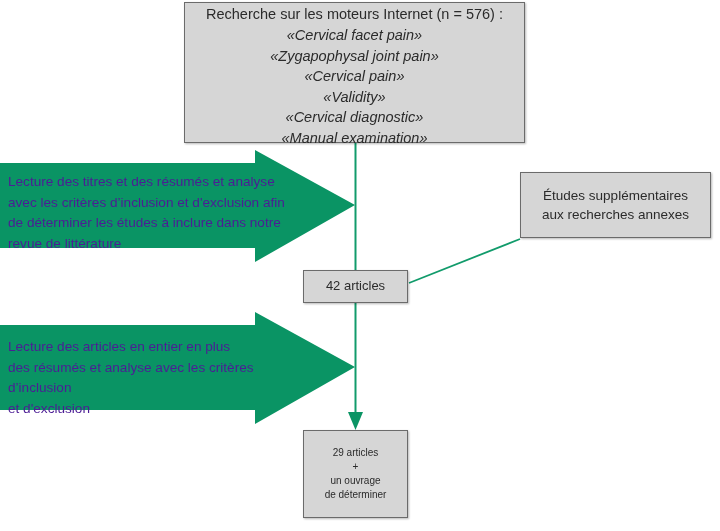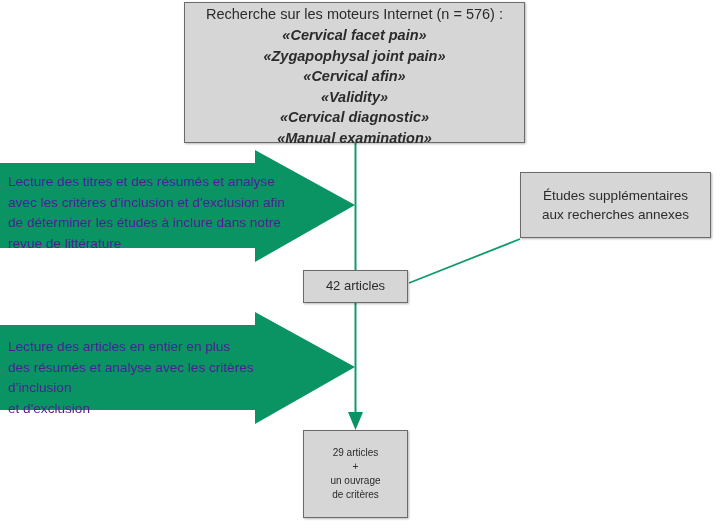--- a/index.html
+++ b/index.html
@@ -41,21 +41,20 @@
   #box-search {
     left: 184px;
     top: 2px;
     width: 341px;
     height: 141px;
     font-size: 14.5px;
     padding-top: 8px;
   }
   #box-search .line-ital {
     font-style: italic;
-    font-weight: bold;
   }
   #box-extra {
     left: 520px;
     top: 172px;
     width: 191px;
     height: 66px;
     font-size: 13.5px;
   }
   #box-42 {
     left: 303px;
@@ -107,40 +106,40 @@
 
     <polygon points="0,163 255,163 255,150 355,205 255,262 255,248 0,248" fill="#0A9464"></polygon>
 
     <polygon points="0,325 255,325 255,312 355,367 255,424 255,410 0,410" fill="#0A9464"></polygon>
   </svg>
 
   <div class="box" id="box-search">
     <div>Recherche sur les moteurs Internet (n = 576) :</div>
     <div class="line-ital">«Cervical facet pain»</div>
     <div class="line-ital">«Zygapophysal joint pain»</div>
-    <div class="line-ital">«Cervical afin»</div>
+    <div class="line-ital">«Cervical pain»</div>
     <div class="line-ital">«Validity»</div>
     <div class="line-ital">«Cervical diagnostic»</div>
     <div class="line-ital">«Manual examination»</div>
   </div>
 
   <div class="box" id="box-extra">
     <div>Études supplémentaires</div>
     <div>aux recherches annexes</div>
   </div>
 
   <div class="box" id="box-42">
     <div>42 articles</div>
   </div>
 
   <div class="box" id="box-29">
     <div>29 articles</div>
     <div>+</div>
     <div>un ouvrage</div>
-    <div>de critères</div>
+    <div>de déterminer</div>
   </div>
 
   <div class="arrow-label" id="arrow1-label">Lecture des titres et des résumés et analyse
 avec les critères d’inclusion et d'exclusion afin
 de déterminer les études à inclure dans notre
 revue de littérature</div>
   <div class="arrow-label" id="arrow2-label">Lecture des articles en entier en plus
 des résumés et analyse avec les critères d’inclusion
 et d'exclusion</div>
 

